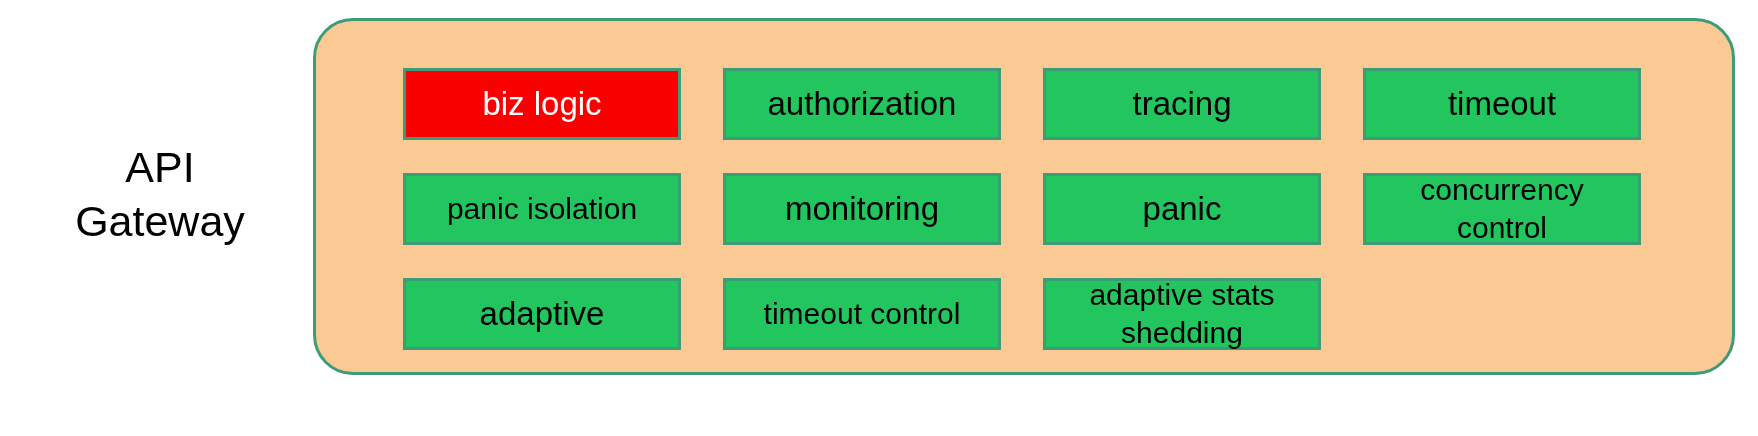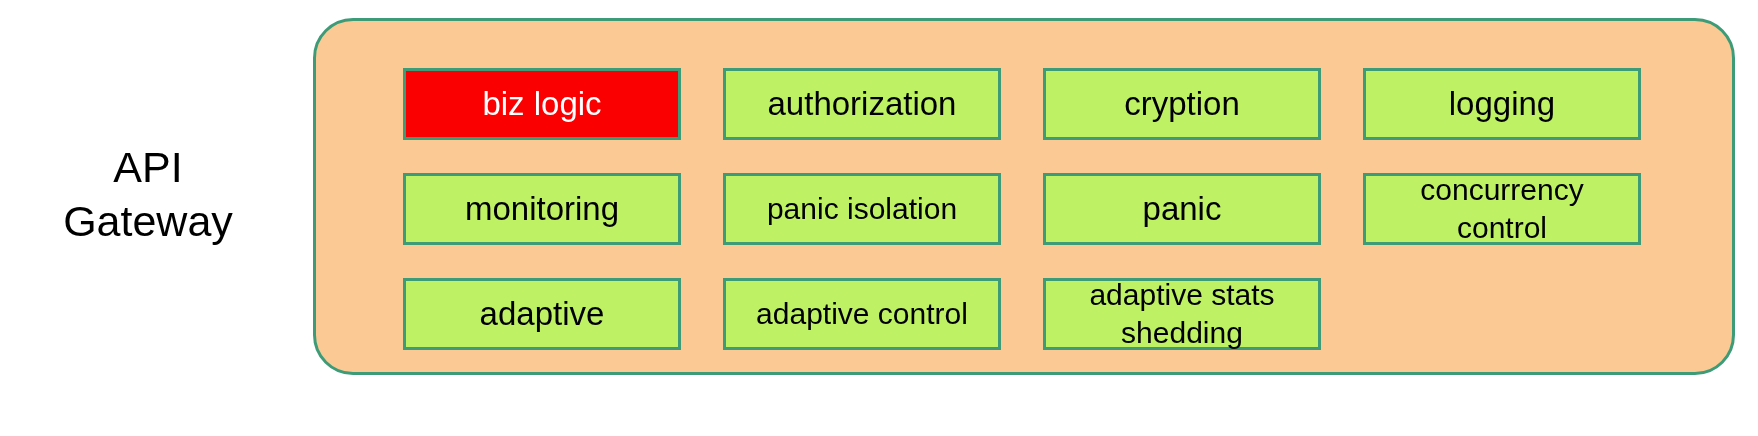--- a/index.html
+++ b/index.html
@@ -18,21 +18,21 @@
   #diagram {
     position: absolute;
     left: 0; top: 0;
     width: 1758px;
     height: 436px;
   }
 
   
   #gateway-label {
     position: absolute;
-    left: 0;
+    left: 12px;
     top: 140px;
     width: 296px;
     text-align: center;
     font-size: 43px;
     line-height: 54px;
     color: #000000;
     white-space: pre-line;
     letter-spacing: 0px;
   }
 
@@ -58,21 +58,21 @@
     height: 330px;
     display: grid;
     grid-template-columns: repeat(4, 278px);
     grid-template-rows: repeat(3, 72px);
     column-gap: 42px;
     row-gap: 33px;
   }
 
   .component-box {
     box-sizing: border-box;
-    background: #bef264;
+    background: #22c55e;
     border: 3px solid #3d9c77;
     display: flex;
     align-items: center;
     justify-content: center;
     text-align: center;
     color: #000000;
     font-size: 33px;
     line-height: 38px;
     white-space: pre-line;
     padding: 0 6px;
@@ -93,26 +93,26 @@
 <div id="diagram">
 
   <div id="gateway-label">API
 Gateway</div>
 
   <div id="gateway-container"></div>
 
   <div id="component-grid">
       <div class="component-box highlight">biz logic</div>
       <div class="component-box">authorization</div>
-      <div class="component-box">cryption</div>
-      <div class="component-box">logging</div>
+      <div class="component-box">tracing</div>
+      <div class="component-box">timeout</div>
+      <div class="component-box small-text">panic isolation</div>
       <div class="component-box">monitoring</div>
-      <div class="component-box small-text">panic isolation</div>
       <div class="component-box">panic</div>
       <div class="component-box small-text">concurrency
 control</div>
       <div class="component-box">adaptive</div>
-      <div class="component-box small-text">adaptive control</div>
+      <div class="component-box small-text">timeout control</div>
       <div class="component-box small-text">adaptive stats
 shedding</div>
     </div>
 
 </div>
 
 </body></html>

